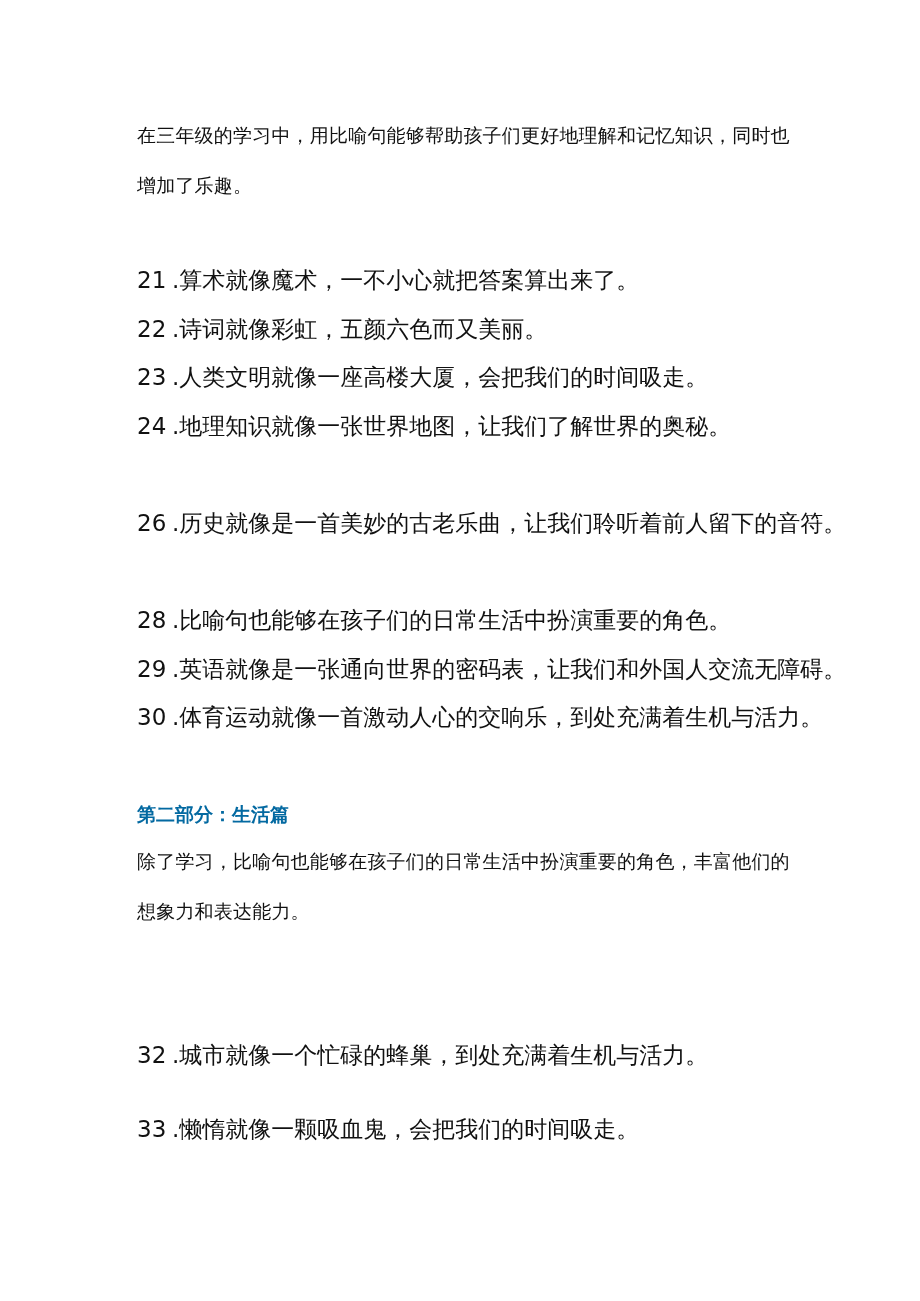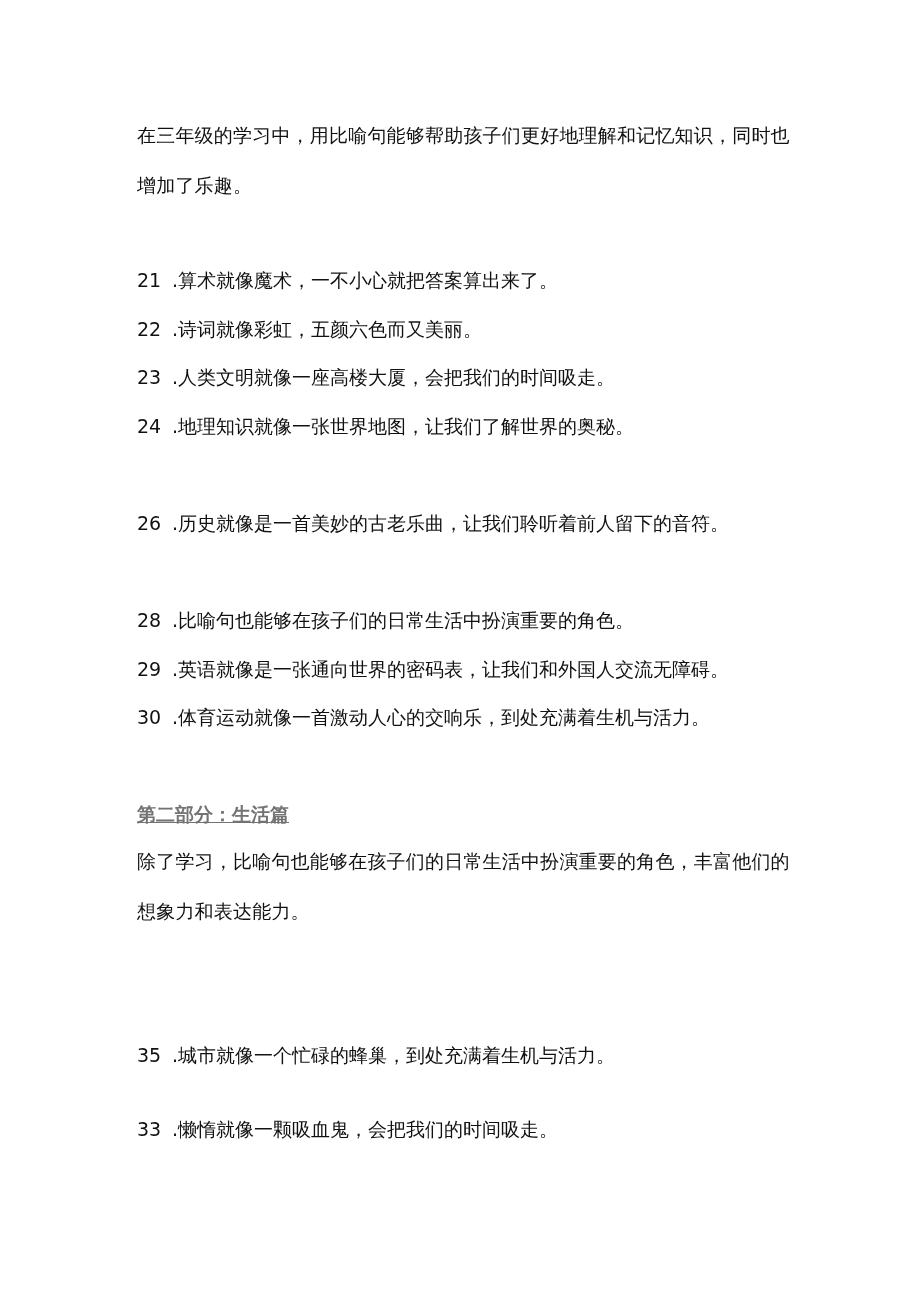--- a/index.html
+++ b/index.html
@@ -28,21 +28,21 @@
       width: 660px;
       font-size: 19px;
       line-height: 50px;
       margin: 0;
       letter-spacing: 0.2px;
     }
     .intro1 { top: 110px; }
     .item {
       position: absolute;
       left: 137px;
-      font-size: 19px;
+      font-size: 23px;
       line-height: 28px;
       white-space: nowrap;
       margin: 0;
     }
     .item .num {
       display: inline-block;
       width: 35px;
       font-family: "DejaVu Sans", sans-serif;
     }
     .heading {
@@ -64,20 +64,20 @@
 
   <p class="item" style="top:266px"><span class="num">21</span><span>.算术就像魔术，一不小心就把答案算出来了。</span></p>
   <p class="item" style="top:315px"><span class="num">22</span><span>.诗词就像彩虹，五颜六色而又美丽。</span></p>
   <p class="item" style="top:363px"><span class="num">23</span><span>.人类文明就像一座高楼大厦，会把我们的时间吸走。</span></p>
   <p class="item" style="top:412px"><span class="num">24</span><span>.地理知识就像一张世界地图，让我们了解世界的奥秘。</span></p>
   <p class="item" style="top:509px"><span class="num">26</span><span>.历史就像是一首美妙的古老乐曲，让我们聆听着前人留下的音符。</span></p>
   <p class="item" style="top:606px"><span class="num">28</span><span>.比喻句也能够在孩子们的日常生活中扮演重要的角色。</span></p>
   <p class="item" style="top:655px"><span class="num">29</span><span>.英语就像是一张通向世界的密码表，让我们和外国人交流无障碍。</span></p>
   <p class="item" style="top:703px"><span class="num">30</span><span>.体育运动就像一首激动人心的交响乐，到处充满着生机与活力。</span></p>
 
-  <h2 class="heading" id="sec2-heading" style="color: #737373; text-decoration: underline;">第二部分：生活篇</h2>
+  <h2 class="heading" id="sec2-heading" style="color: #0369a1;">第二部分：生活篇</h2>
 
   <p class="para" style="top:836px">除了学习，比喻句也能够在孩子们的日常生活中扮演重要的角色，丰富他们的想象力和表达能力。</p>
 
-  <p class="item" style="top:1041px"><span class="num">35</span><span>.城市就像一个忙碌的蜂巢，到处充满着生机与活力。</span></p>
+  <p class="item" style="top:1041px"><span class="num">32</span><span>.城市就像一个忙碌的蜂巢，到处充满着生机与活力。</span></p>
   <p class="item" style="top:1115px"><span class="num">33</span><span>.懒惰就像一颗吸血鬼，会把我们的时间吸走。</span></p>
 
 </div>
 
 </body></html>

